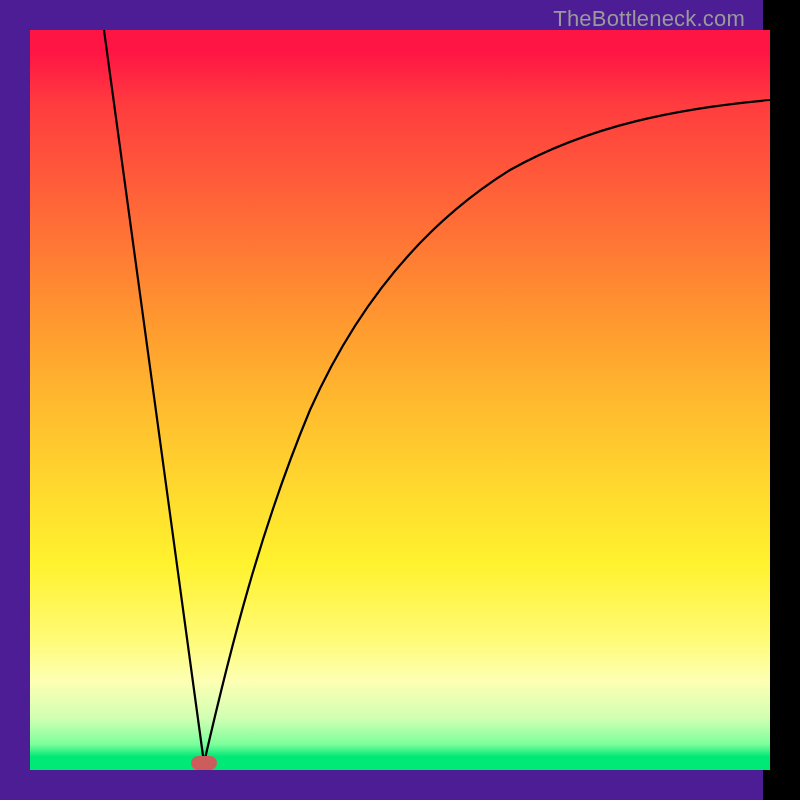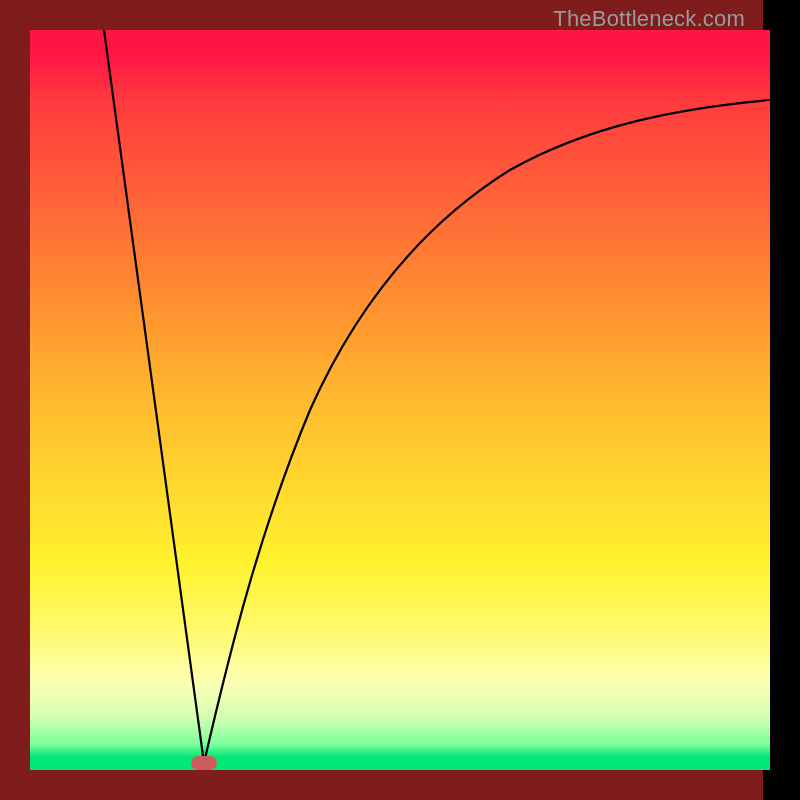--- a/index.html
+++ b/index.html
@@ -8,21 +8,21 @@
     width: 800px;
     height: 800px;
     background: #000;
     overflow: hidden;
     font-family: Arial, Helvetica, sans-serif;
   }
   .frame {
     position: relative;
     width: 763px;
     height: 800px;
-    background: #7f1d1d;
+    background: #4c1d95;
   }
   .plot {
     position: absolute;
     left: 30px;
     top: 30px;
     width: 740px;
     height: 740px;
     
     background: linear-gradient(
       to bottom,

